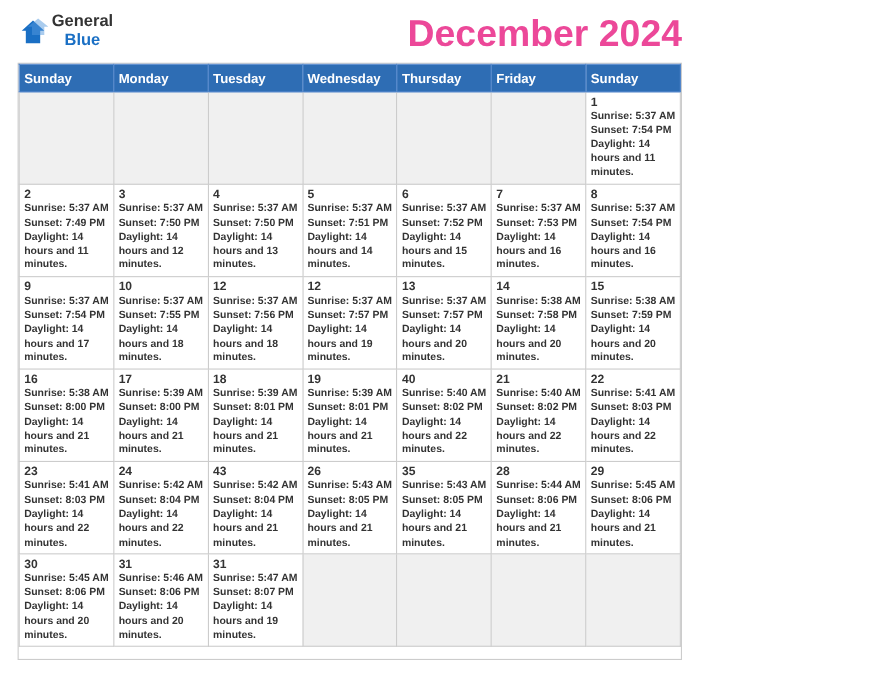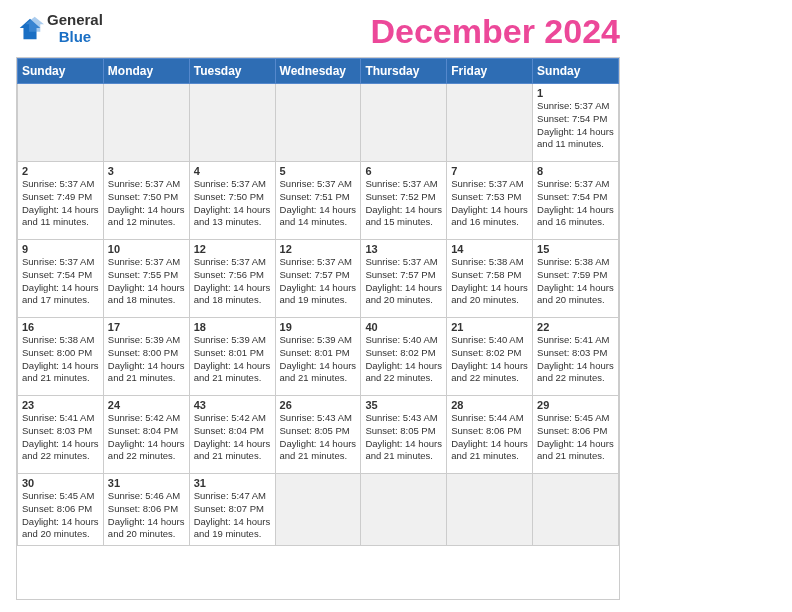--- a/index.html
+++ b/index.html
@@ -97,20 +97,21 @@
       background: #f0f0f0;
     }
     .day-num {
       font-size: 11px;
       font-weight: bold;
       display: block;
       margin-bottom: 1px;
     }
     .day-info {
       line-height: 1.35;
+      font-weight: bold;
     }
   </style>
 </head>
 <body>
 
 <div class="page">
   <div class="header">
     <div class="logo">
       <svg class="logo-icon" viewBox="0 0 30 30">
         <polygon points="15,4 26,14 22,14 22,26 8,26 8,14 4,14" fill="#1a6fc4"></polygon>

